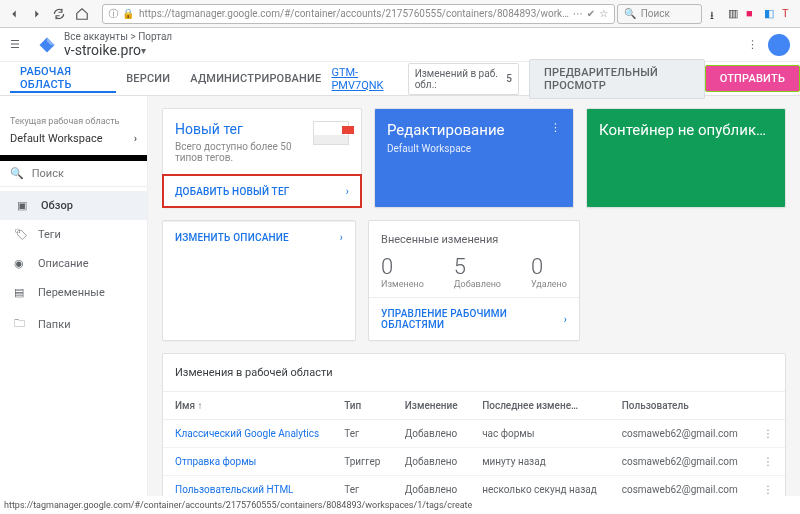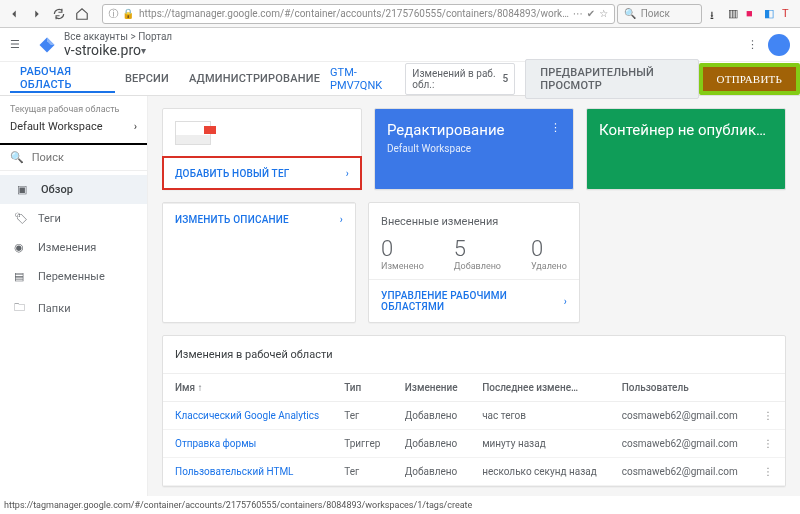--- a/index.html
+++ b/index.html
@@ -26,31 +26,31 @@
   .gtm-title .chev { color: #5f6368; font-size: 10px; }
   .gtm-header .flex { flex: 1; }
   .gtm-header .more { color: #5f6368; margin-right: 10px; }
   .gtm-avatar { width: 22px; height: 22px; border-radius: 50%; background: #4285f4; }
 
   
   .tabs-row { height: 34px; display: flex; align-items: center; border-bottom: 1px solid #e0e0e0; padding-left: 10px; }
   .tab { padding: 0 10px; display: flex; align-items: center; font-size: 11px; font-weight: 500; color: #5f6368; letter-spacing: 0.2px; }
   .tab.active { color: #1a73e8; border-bottom: 2px solid #1a73e8; }
   .tabs-row .flex { flex: 1; }
-  .container-id { color: #1a73e8; font-size: 11px; align-self: center; margin-right: 12px; }
+  .container-id { color: #1a73e8; font-size: 11px; align-self: center; margin-right: 12px; text-decoration: underline; }
   .changes-pill { align-self: center; color: #5f6368; border: 1px solid #dadce0; border-radius: 2px; padding: 4px 6px; font-size: 10px; margin-right: 10px; display: flex; align-items: center; gap: 6px; }
   .changes-pill .num { font-weight: 500; }
   .btn { font-size: 11px; font-weight: 500; padding: 6px 14px; border-radius: 2px; align-self: center; cursor: pointer; letter-spacing: 0.2px; }
   .btn.preview { color: #5f6368; background: #eceff1; border: 1px solid #dadce0; }
-  .btn.submit { color: #fff; background: #a16207; border: 4px solid #84cc16; font-family: Liberation Serif, serif; }
+  .btn.submit { color: #fff; background: #ec4899; border: 1px solid #84cc16; }
 
   
   .main { display: flex; height: calc(514px - 28px - 34px - 34px - 18px); background: #f5f5f5; }
   .sidebar { width: 148px; background: #fff; border-right: 1px solid #eee; }
-  .side-block { border-bottom: 2px solid #000000; }
+  .side-block { border-bottom: 6px solid #000000; margin-top: 12px; }
   .side-label { font-size: 9px; color: #888; padding: 8px 10px 2px; }
   .workspace-select { display: flex; align-items: center; justify-content: space-between; padding: 4px 10px 10px; font-size: 11px; color: #333; }
   .side-search { display: flex; align-items: center; gap: 8px; padding: 6px 10px; color: #5f6368; border-bottom: 1px solid #eee; }
   .side-search input { border: none; font-size: 11px; width: 100%; outline: none; }
   .side-nav { padding-top: 4px; }
   .side-item { display: flex; align-items: center; gap: 10px; padding: 8px 14px; color: #5f6368; font-size: 11px; }
   .side-item.active { background: #eef2f6; color: #3c4043; font-weight: 500; border-left: 3px solid transparent; }
   .side-item .icn { width: 14px; color: #5f6368; }
 
   .content { flex: 1; padding: 12px 14px; display: flex; flex-direction: column; gap: 12px; overflow: auto; }
@@ -190,37 +190,41 @@
       <div class="side-item active">
           <span class="icn">▣</span>
           <span>Обзор</span>
         </div>
       <div class="side-item">
           <span class="icn">🏷</span>
           <span>Теги</span>
         </div>
       <div class="side-item">
           <span class="icn">◉</span>
-          <span>Изменения</span>
+          <span>Описание</span>
         </div>
       <div class="side-item">
           <span class="icn">▤</span>
           <span>Переменные</span>
         </div>
       <div class="side-item">
           <span class="icn">🗀</span>
           <span>Папки</span>
         </div>
     </div>
   </div>
 
   <div class="content">
     <div class="row3">
       <div class="card tag-card">
         <div class="card-body">
+          <div style="flex:1">
+            <div class="card-title">Новый тег</div>
+            <div class="card-sub">Всего доступно более 50 типов тегов.</div>
+          </div>
           <div class="tag-icon"></div>
         </div>
         <div class="card-link highlight">
           <span>ДОБАВИТЬ НОВЫЙ ТЕГ</span>
           <span>›</span>
         </div>
       </div>
       <div class="card edit-card">
         <div class="card-body">
           <span class="more-dots">⋮</span>
@@ -278,21 +282,21 @@
           <th>Последнее измене…</th>
           <th>Пользователь</th>
           <th></th>
         </tr>
           </thead>
         <tbody id="table-body">
             <tr>
               <td class="link">Классический Google Analytics</td>
               <td>Тег</td>
               <td>Добавлено</td>
-              <td>час тегов</td>
+              <td>час формы</td>
               <td>cosmaweb62@gmail.com</td>
               <td>⋮</td>
             </tr>
             <tr>
               <td class="link">Отправка формы</td>
               <td>Триггер</td>
               <td>Добавлено</td>
               <td>минуту назад</td>
               <td>cosmaweb62@gmail.com</td>
               <td>⋮</td>

